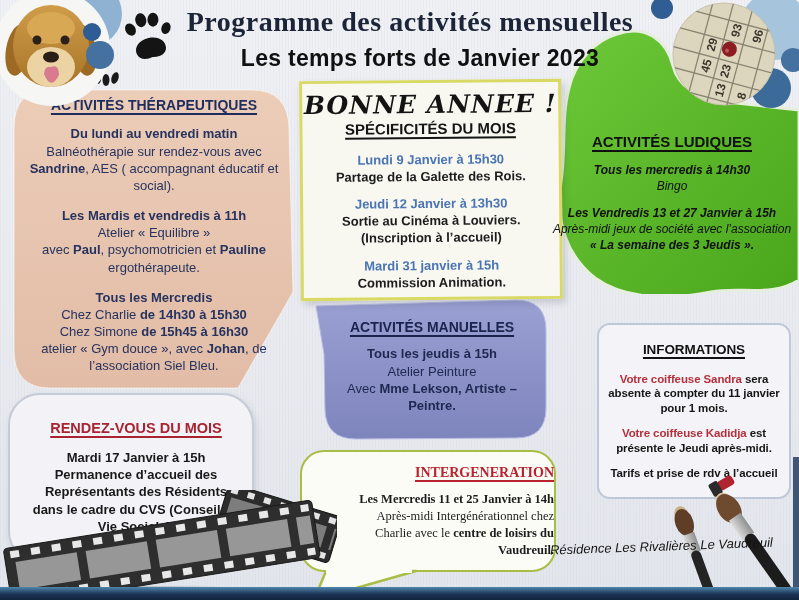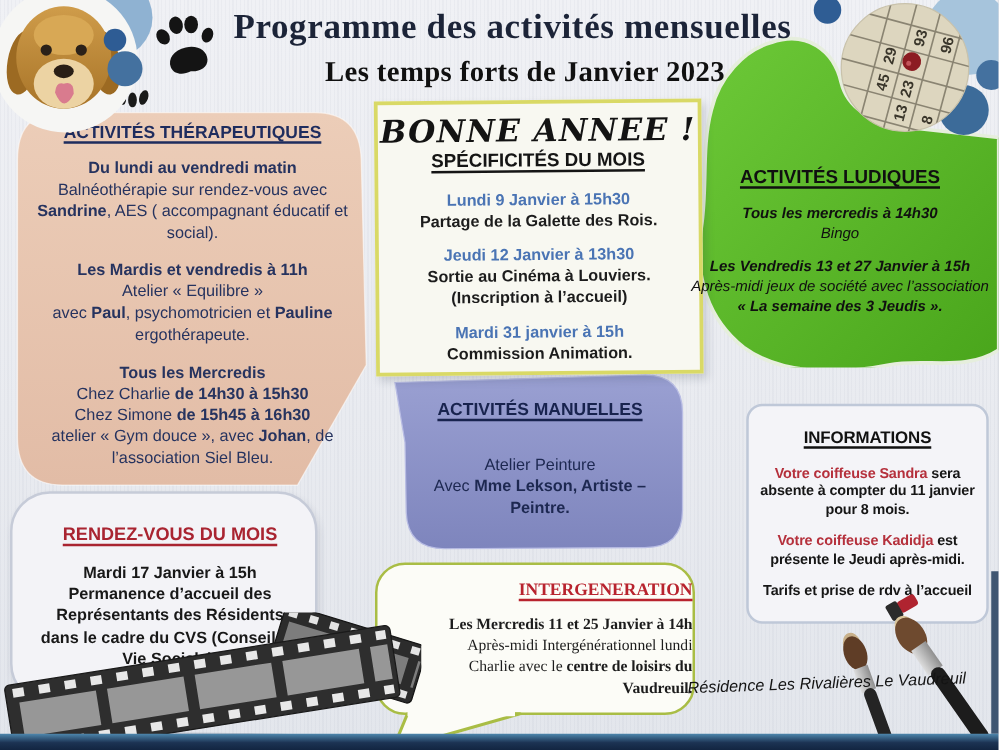--- a/index.html
+++ b/index.html
@@ -12,21 +12,21 @@
   }
   .abs{position:absolute;}
   
   .title{
     top:6px;left:150px;width:520px;text-align:center;z-index:6;
     font-family:"Liberation Serif", serif;font-weight:bold;
     font-size:28px;color:var(--title-ink,#1c2438);letter-spacing:.5px;
   }
   .subtitle{
     top:45px;left:170px;width:500px;text-align:center;z-index:6;
-    font-weight:bold;font-size:23px;color:#101010;letter-spacing:.3px;font-family:Liberation Serif, serif;
+    font-weight:bold;font-size:23px;color:#101010;letter-spacing:.3px;
   }
   
   .txt{z-index:3;text-align:center;line-height:1.32;}
   .txt p{margin:0 0 13px 0;}
   .box-title{font-weight:bold;text-decoration:underline;text-underline-offset:3px;text-decoration-thickness:1.5px;margin-bottom:11px;}
   .seg-b{font-weight:bold;}
   .seg-r{font-weight:normal;}
   .seg-bb{font-weight:bold;color:var(--blue-date,#4a74b4);}
   .seg-rb{font-weight:bold;color:var(--red-info,#b5303c);}
   
@@ -220,21 +220,21 @@
       <linearGradient id="purpg" x1="0" y1="0" x2="0" y2="1">
         <stop offset="0" stop-color="#9aa0d2"></stop>
           <stop offset="1" stop-color="#7e85bd"></stop>
       </linearGradient>
     </defs>
     <path d="M 6 10 L 206 4 Q 236 4 236 34 L 236 112 Q 236 142 206 142 L 46 143 Q 16 143 15 114 L 14 58 Z" fill="url(#purpg)" stroke="#b9bde4" stroke-width="1"></path>
   </svg>
   <div class="abs txt manu">
     <div class="box-title">ACTIVITÉS MANUELLES</div>
     <div>
-        <p><br><span class="seg-r">Atelier Peinture</span><br><span class="seg-r">Avec </span><span class="seg-b">Mme Lekson, Artiste – Peintre.</span></p>
+        <p><span class="seg-b">Tous les jeudis à 15h</span><br><span class="seg-r">Atelier Peinture</span><br><span class="seg-r">Avec </span><span class="seg-b">Mme Lekson, Artiste – Peintre.</span></p>
       </div>
   </div>
 
   <div class="abs rdv-box txt">
     <div class="box-title">RENDEZ-VOUS DU MOIS</div>
     <div>
         <p><span class="seg-b">Mardi 17 Janvier à 15h</span><br><span class="seg-b">Permanence d’accueil des</span><br><span class="seg-b">Représentants des Résidents</span><br><span class="seg-b">dans le cadre du CVS (Conseil de</span><br><span class="seg-b">Vie Sociale).</span></p>
       </div>
   </div>
 
@@ -250,32 +250,32 @@
       <rect x="14" y="34" width="312" height="58" rx="4" fill="#2e2e2e" stroke="#1a1a1a"></rect>
       <line x1="20" y1="41" x2="322" y2="41" stroke="#e8e8e8" stroke-width="7" stroke-dasharray="9 12"></line>
       <line x1="20" y1="85" x2="322" y2="85" stroke="#e8e8e8" stroke-width="7" stroke-dasharray="9 12"></line>
       <line x1="24" y1="63" x2="322" y2="63" stroke="#979797" stroke-width="28" stroke-dasharray="62 9"></line>
     </g>
   </svg>
 
   <div class="abs intg-box txt">
     <div class="box-title">INTERGENERATION</div>
     <div>
-        <p><span class="seg-b">Les Mercredis 11 et 25 Janvier à 14h</span><br><span class="seg-r">Après-midi Intergénérationnel lundi</span><br><span class="seg-r">Charlie avec le </span><span class="seg-b">centre de loisirs du</span><br><span class="seg-b">Vaudreuil.</span></p>
+        <p><span class="seg-b">Les Mercredis 11 et 25 Janvier à 14h</span><br><span class="seg-r">Après-midi Intergénérationnel chez</span><br><span class="seg-r">Charlie avec le </span><span class="seg-b">centre de loisirs du</span><br><span class="seg-b">Vaudreuil.</span></p>
       </div>
   </div>
   <svg class="abs" style="left:312px;top:569px;z-index:3" width="110" height="34" viewBox="0 0 110 34">
     <polygon points="14,2 104,2 2,31" fill="#fcfcf7" stroke="#a9bd45" stroke-width="2.5" stroke-linejoin="round"></polygon>
     <rect x="14" y="0" width="86" height="4" fill="#fcfcf7"></rect>
   </svg>
 
   <div class="abs infos-box txt">
     <div class="box-title">INFORMATIONS</div>
     <div>
-        <p><span class="seg-rb">Votre coiffeuse Sandra</span><span class="seg-b"> sera</span><br><span class="seg-b">absente à compter du 11 janvier</span><br><span class="seg-b">pour 8 mois.</span></p>
+        <p><span class="seg-rb">Votre coiffeuse Sandra</span><span class="seg-b"> sera</span><br><span class="seg-b">absente à compter du 11 janvier</span><br><span class="seg-b">pour 1 mois.</span></p>
         <p><span class="seg-rb">Votre coiffeuse Kadidja</span><span class="seg-b"> est</span><br><span class="seg-b">présente  le Jeudi après-midi.</span></p>
         <p><span class="seg-b">Tarifs et prise de rdv à l’accueil</span></p>
       </div>
   </div>
 
   <svg class="abs" style="left:636px;top:456px;z-index:4" width="163" height="144" viewBox="0 0 163 144">
     <defs>
       <linearGradient id="silverg" x1="0" y1="0" x2="1" y2="0">
         <stop offset="0" stop-color="#dcdcdc"></stop>
           <stop offset="1" stop-color="#8f8f8f"></stop>

